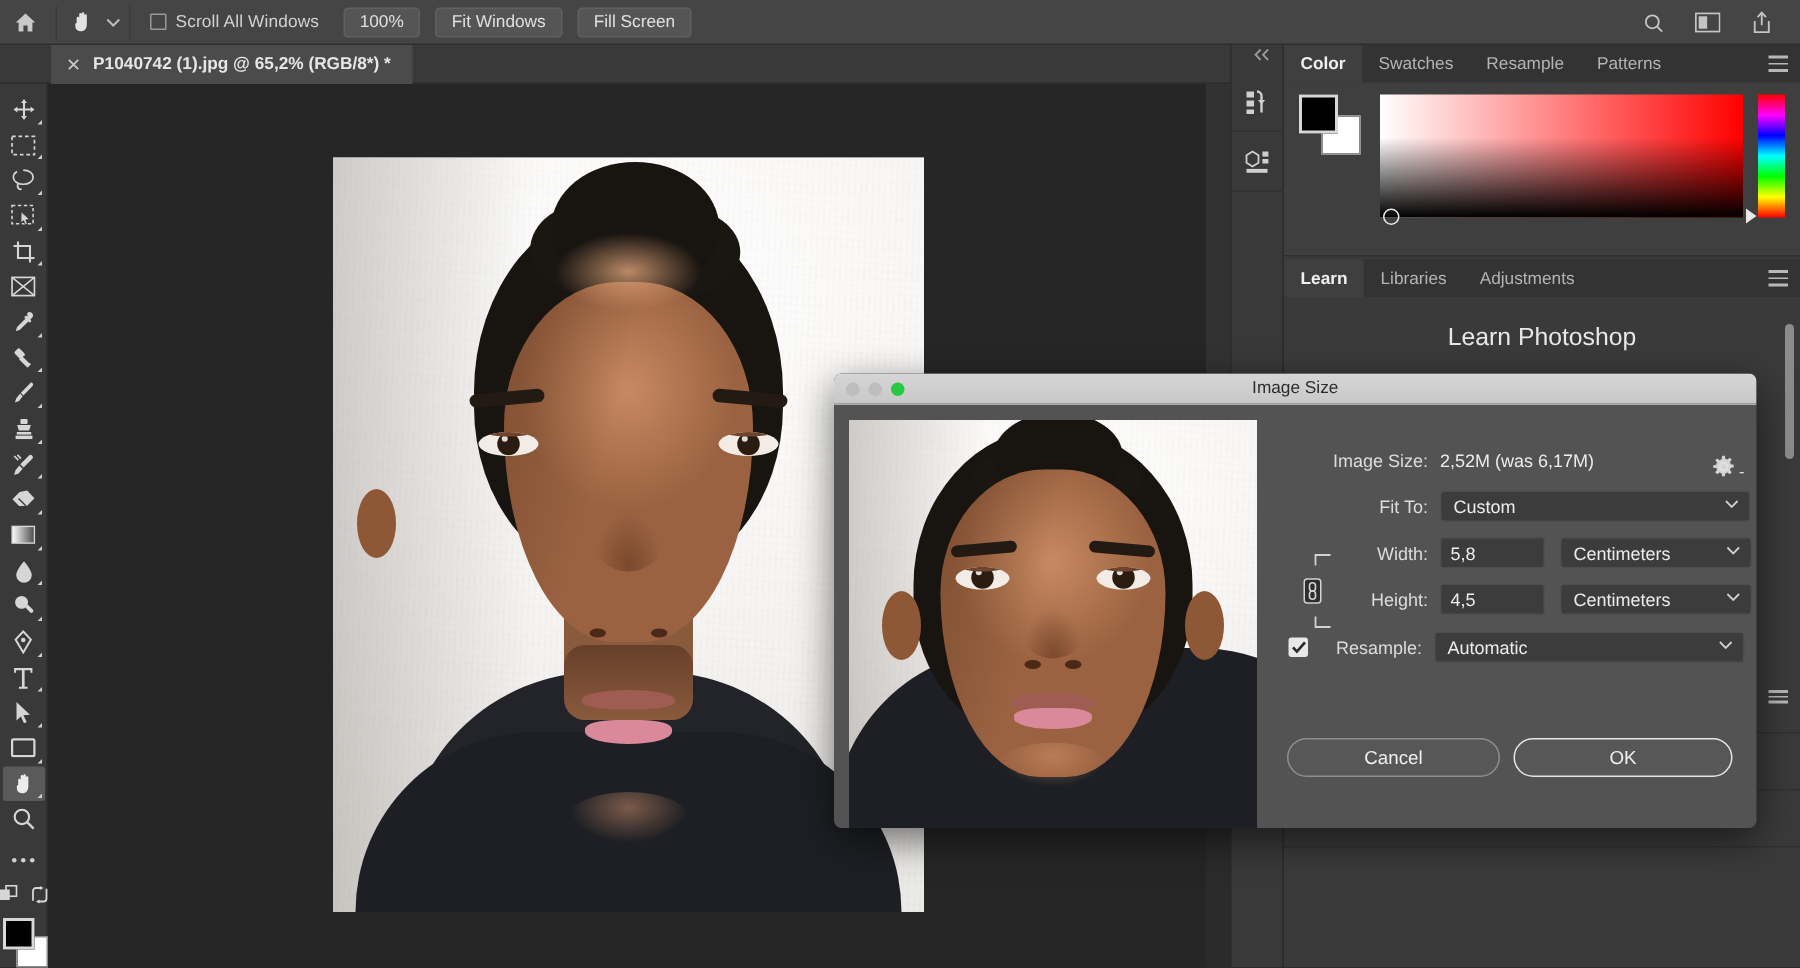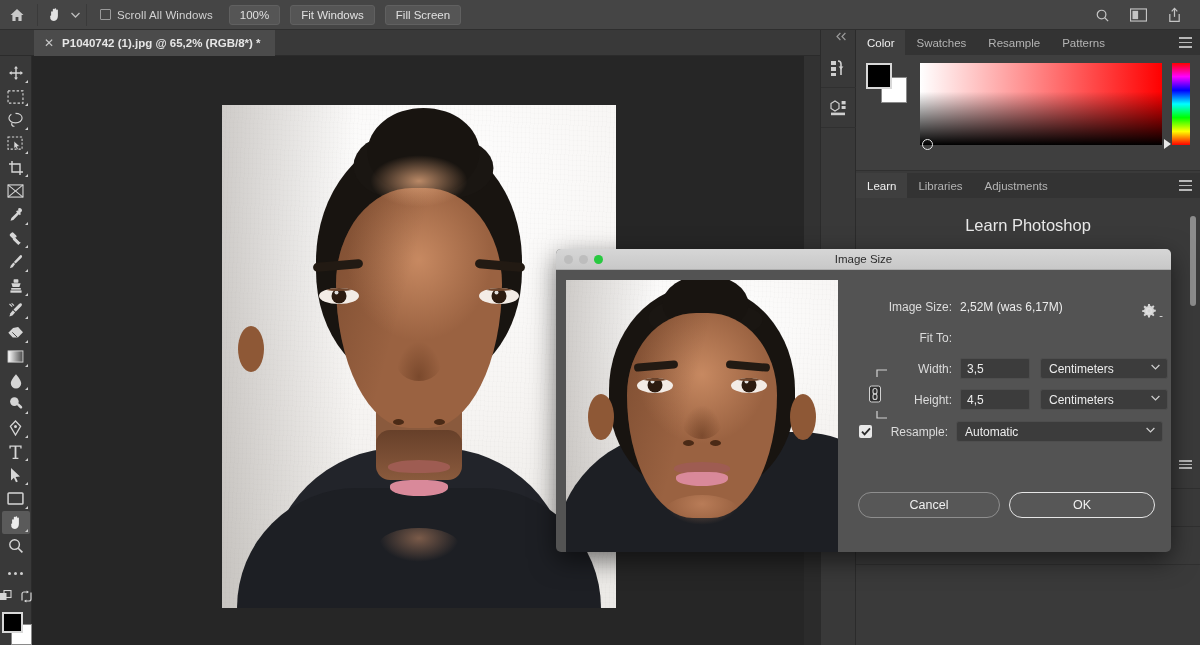--- a/index.html
+++ b/index.html
@@ -152,21 +152,21 @@
   }
   .dock-strip-btn { width: 36px; height: 40px; display:flex; align-items:center; justify-content:center;
     border-bottom: 1px solid #303030; }
   .dock-collapse { position:absolute; left:836px; top:32px; font-size:9px; color:#9a9a9a; letter-spacing:-1px; }
   .dock-expand { position:absolute; right:6px; top:32px; font-size:9px; color:#9a9a9a; letter-spacing:-1px; }
 
   .rightpanel { position:absolute; left:856px; top:30px; width:344px; height:615px; background:#3a3a3a; }
 
   .paneltabs { display:flex; height:25px; background:#333333; align-items:stretch; position:relative; }
   .paneltab { display:flex; align-items:center; padding:0 11px; font-size:11.5px; color:#b4b4b4; }
-  .paneltab.active { background:#3f3f3f; color:#f0f0f0; font-weight:normal; }
+  .paneltab.active { background:#3f3f3f; color:#f0f0f0; font-weight:bold; }
   .panel-menu { position:absolute; right:8px; top:7px; width:13px; height:11px;
     display:flex; flex-direction:column; justify-content:space-between; }
   .panel-menu i { display:block; height:1.6px; background:#b8b8b8; }
 
   .colorbody { height:115px; background:#3f3f3f; position:relative; padding:8px 10px; display:flex; gap:10px; }
   .cp-swatch { position:relative; width:44px; height:40px; flex:0 0 44px; }
   .cp-fg { position:absolute; left:0; top:0; width:26px; height:26px; background:#000; border:2px solid #d8d8d8; }
   .cp-bg { position:absolute; left:15px; top:14px; width:26px; height:26px; background:#fff; border:1px solid #8a8a8a; }
   .cp-field { flex:1; height:82px; position:relative;
     background:
@@ -656,36 +656,44 @@
         </div>
 
         <div class="row" style="margin-top:23px">
           <span class="lbl" style="width:100px">Image Size:</span>
           <span class="val" style="margin-left:8px">2,52M (was 6,17M)</span>
         </div>
 
 
         <div class="row" style="margin-top:4px">
           <span class="lbl" style="width:100px">Fit To:</span>
+          <span class="dd" style="margin-left:8px; width:207px">
+            <span>Custom</span>
+            <span class="chev">
+              <svg width="9" height="6" viewBox="0 0 9 6">
+                  <path d="M0.6 1 L4.5 5 L8.4 1" stroke="#cfcfcf" stroke-width="1.2" fill="none"></path>
+                </svg>
+            </span>
+          </span>
         </div>
 
         <div class="linkbracket">
           <svg width="28" height="56" viewBox="0 0 28 56">
             <path d="M27 4 H17 V11" stroke="#d2d2d2" stroke-width="1.2" fill="none"></path>
             <path d="M27 52 H17 V45" stroke="#d2d2d2" stroke-width="1.2" fill="none"></path>
             <rect x="9.5" y="20" width="11" height="16" rx="2" fill="#2e2e2e" stroke="#d2d2d2" stroke-width="1"></rect>
             <path d="M13 24.5a2 2 0 0 1 4 0v1.5a2 2 0 0 1-4 0z" fill="none" stroke="#d2d2d2" stroke-width="1.1"></path>
             <path d="M13 30a2 2 0 0 1 4 0v1.5a2 2 0 0 1-4 0z" fill="none" stroke="#d2d2d2" stroke-width="1.1"></path>
           </svg>
         </div>
 
         <div class="row" style="margin-top:4px">
           <span class="lbl" style="width:100px">Width:</span>
           <span class="tf" style="margin-left:8px; width:70px">
-            <span>3,5</span>
+            <span>5,8</span>
           </span>
           <span class="dd" style="margin-left:10px; width:128px">
             <span>Centimeters</span>
             <span class="chev">
               <svg width="9" height="6" viewBox="0 0 9 6">
                   <path d="M0.6 1 L4.5 5 L8.4 1" stroke="#cfcfcf" stroke-width="1.2" fill="none"></path>
                 </svg>
             </span>
           </span>
         </div>

